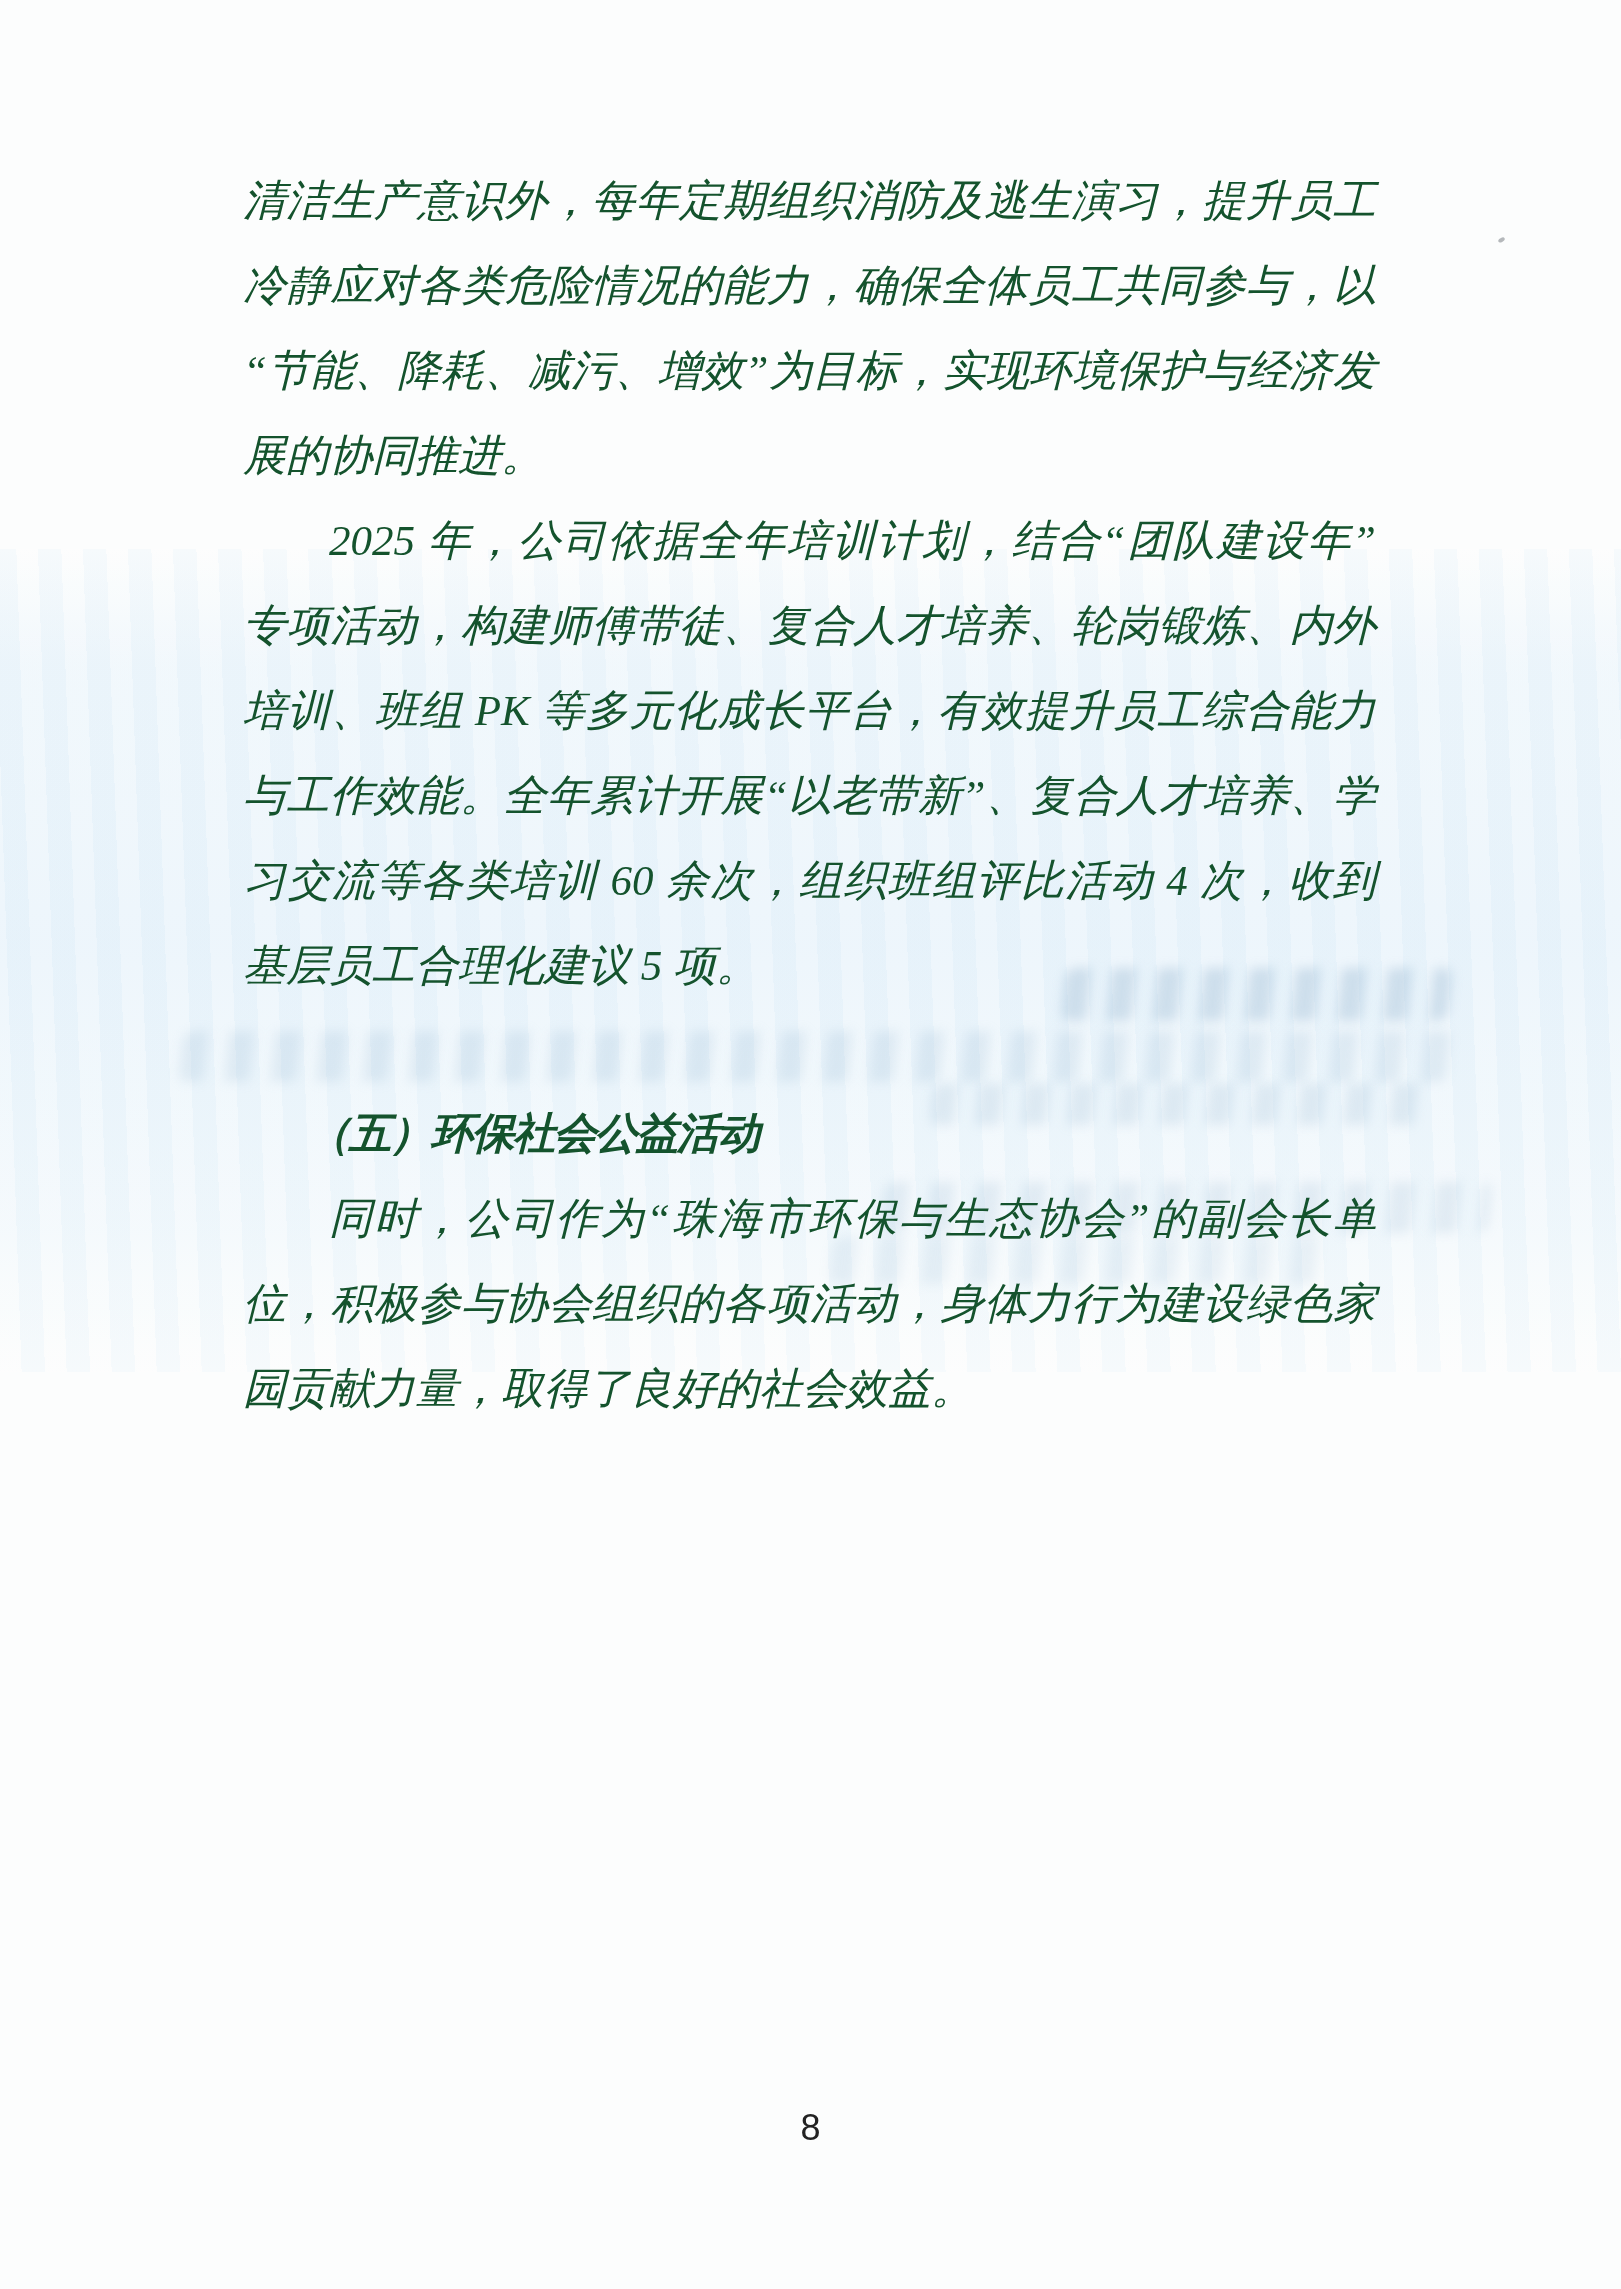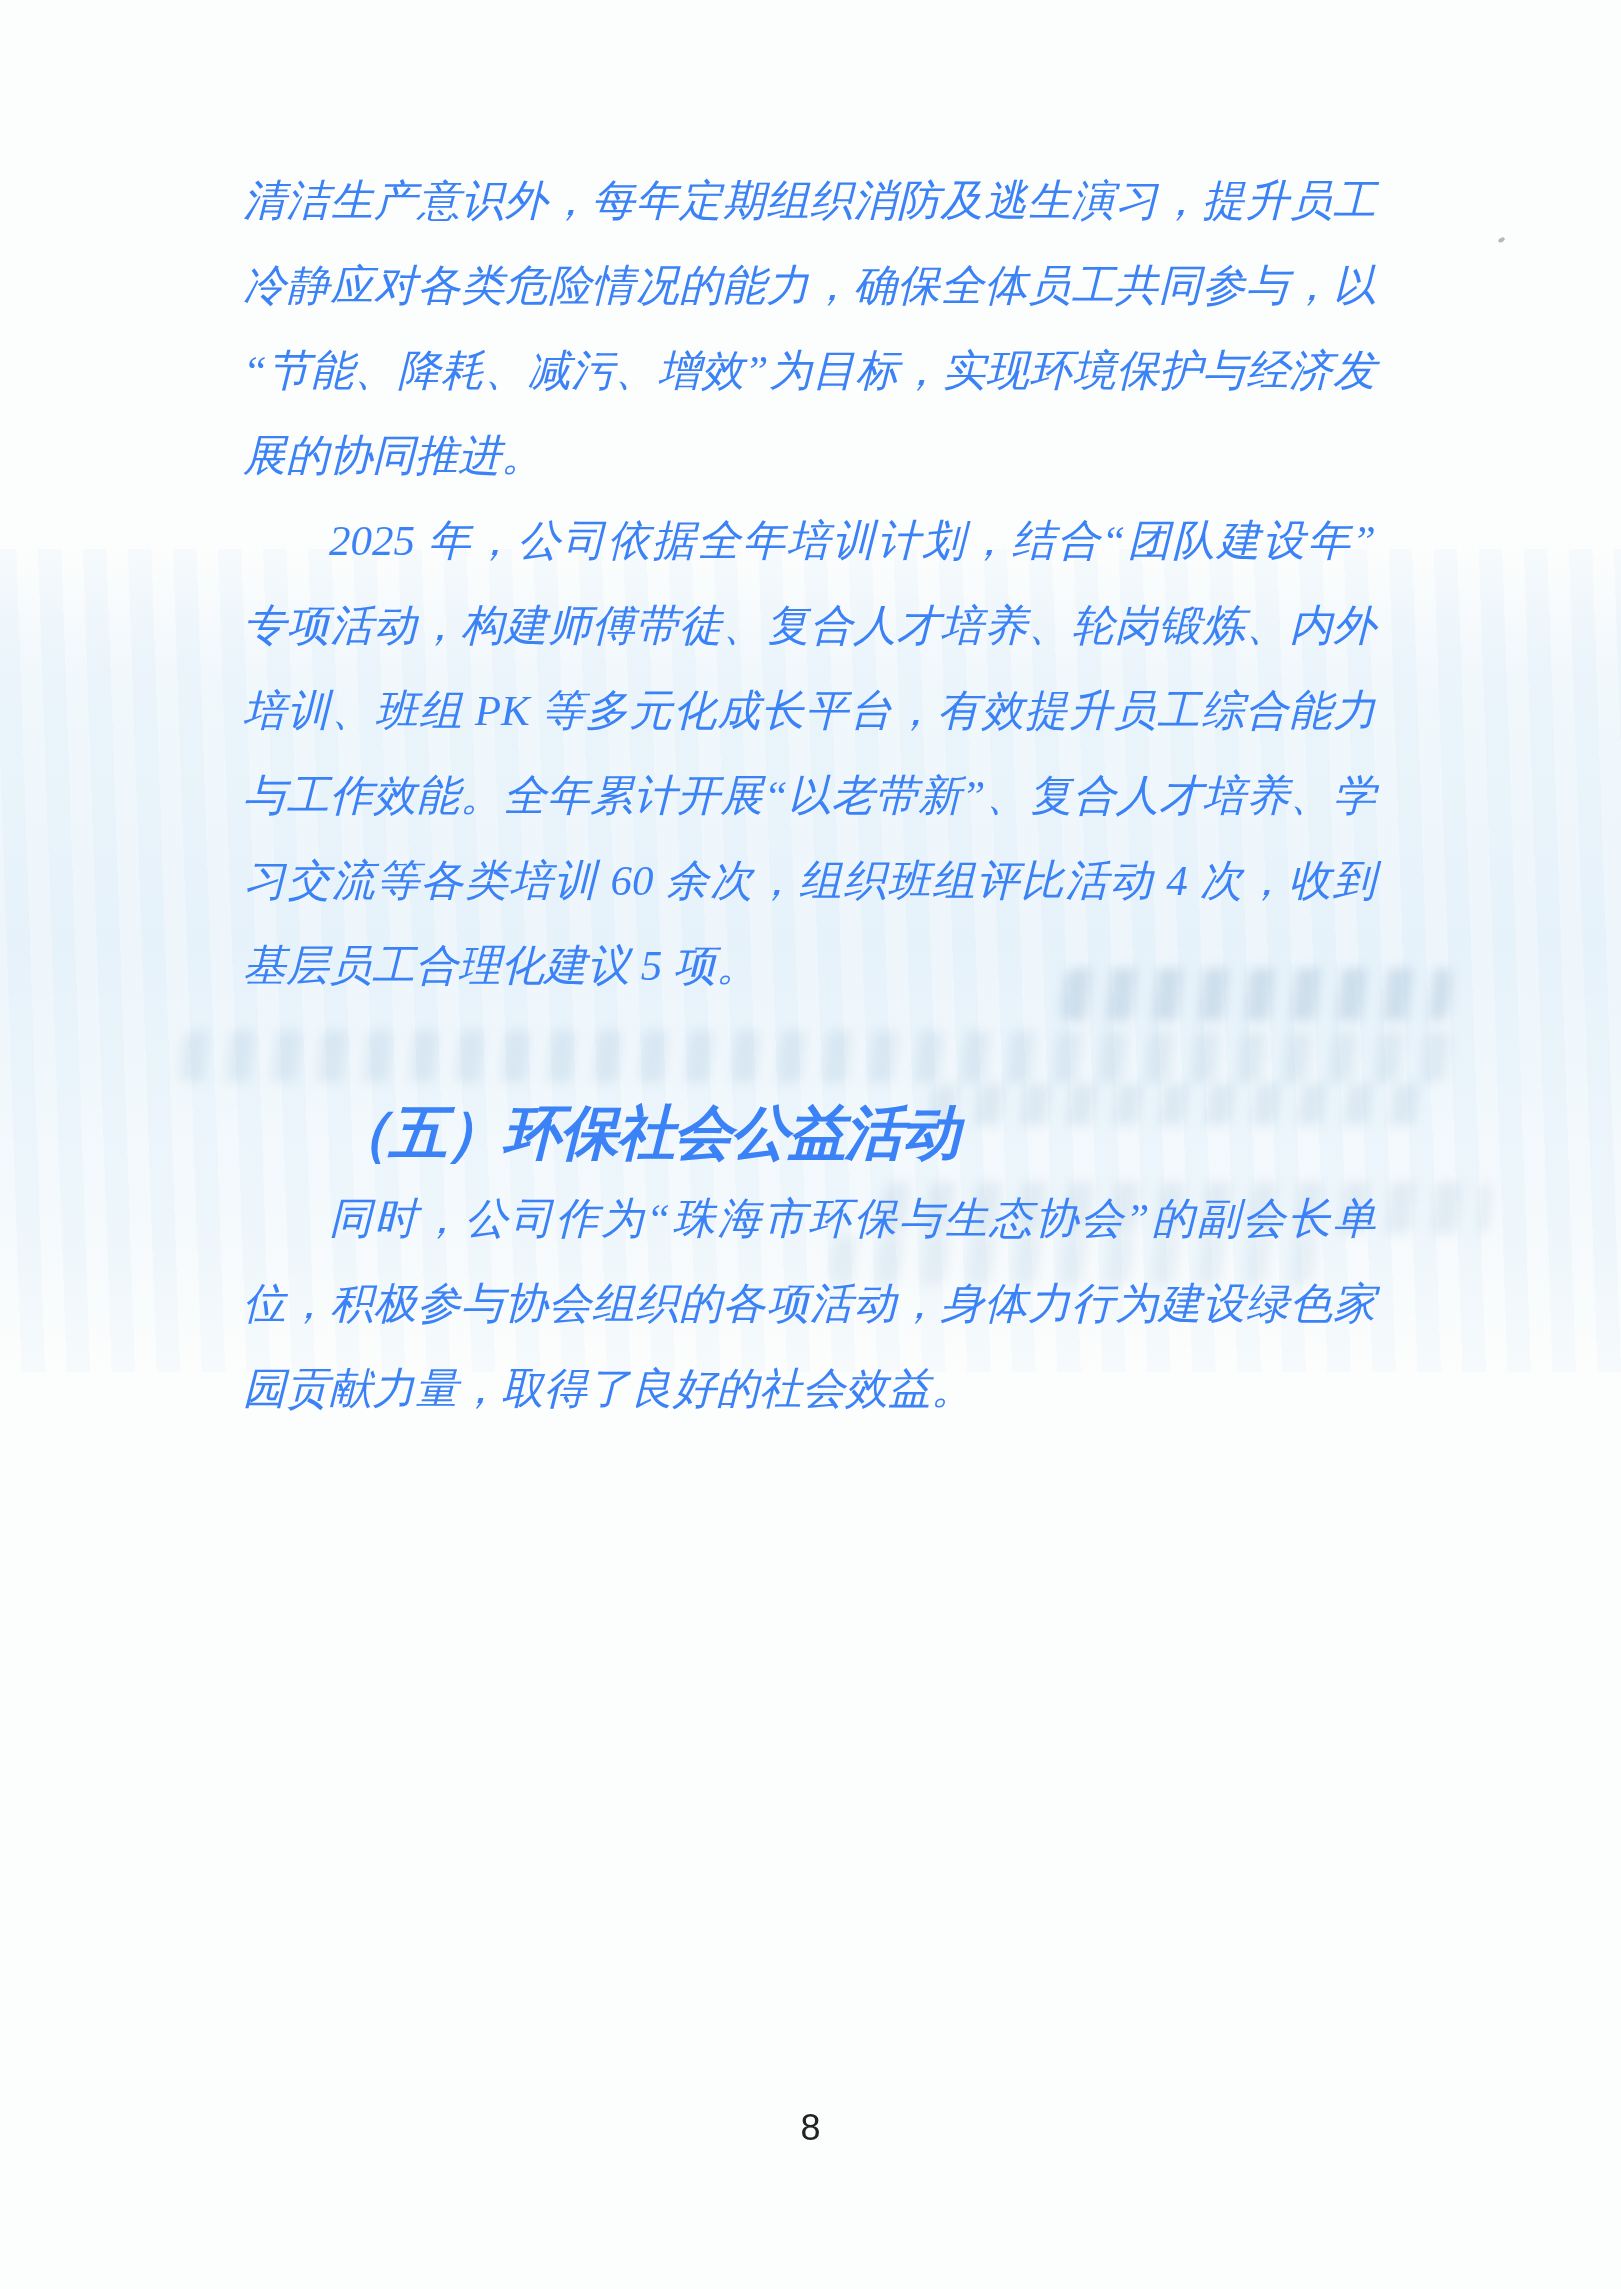--- a/index.html
+++ b/index.html
@@ -60,30 +60,30 @@
   .content {
     position: absolute;
     left: 243px;
     width: 1133px;
     top: 158px;
     font-family: "Liberation Serif", "DejaVu Serif", serif;
     font-style: italic;           
     font-size: 43px;
     line-height: 85px;
     letter-spacing: 0px;
-    color: #3b82f6;
+    color: #14532d;
     text-align: justify;
   }
 
   .para { margin: 0; text-indent: 2em; }
   .para.continuation { text-indent: 0; }
 
   .heading {
     margin: 83px 0 0 0;
-    font-size: 59px;
+    font-size: 43px;
     font-weight: 700;
     letter-spacing: -2px;
     text-indent: 1.5em;
     line-height: 85px;
   }
 
   .page-number {
     position: absolute;
     top: 2107px;
     left: 0; width: 100%;

